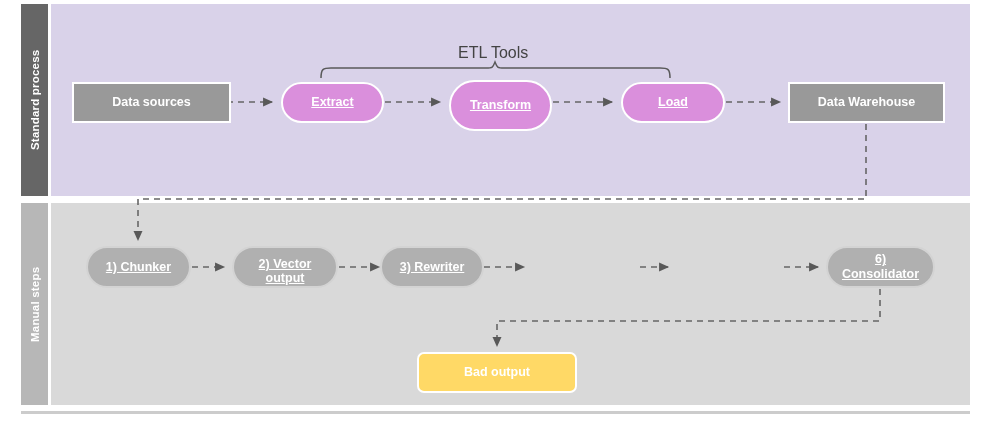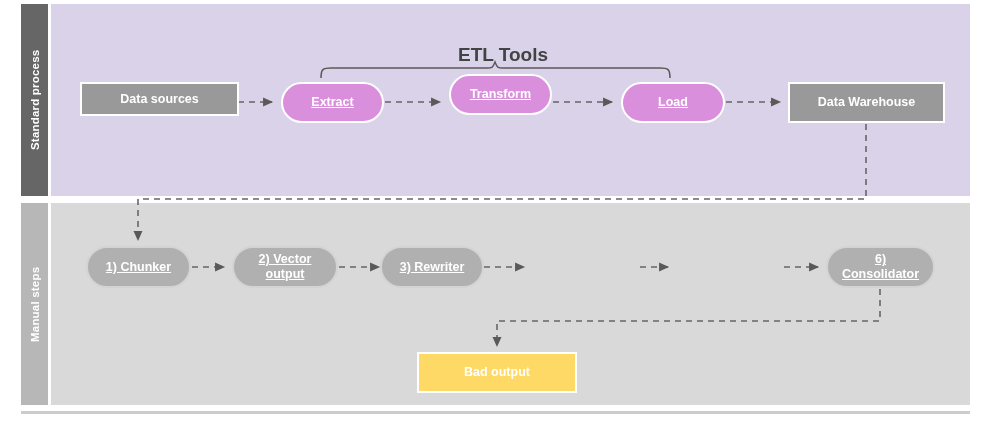--- a/index.html
+++ b/index.html
@@ -64,21 +64,21 @@
     font-size: 12.5px;
     line-height: 1.18;
     border: 2px solid #FFFFFF;
     padding: 0 6px;
   }
   .node.rect   { border-radius: 0; }
   .node.pill   { border-radius: 999px; text-decoration: underline; }
   .node.gray   { background: #999999; }
   .node.pink   { background: #DA8FDC; }
   .node.graypill { background: #B0B0B0; border-color: #D3D3D3; }
-  .node.yellow { background: #FFD966; }
+  .node.yellow { background: #FFD966; border-radius: 7px; }
 
   
   #wires {
     position: absolute;
     left: 0; top: 0;
     width: 1003px;
     height: 430px;
     pointer-events: none;
   }
   .dash {
@@ -88,22 +88,22 @@
     stroke-dasharray: 6 5;
   }
   .brace {
     fill: none;
     stroke: #595959;
     stroke-width: 1.5;
   }
   .brace-label {
     position: absolute;
     color: #434343;
-    font-size: 19px;
-    font-weight: bold;
+    font-size: 16px;
+    font-weight: normal;
     white-space: nowrap;
     text-align: right;
   }
 </style>
 </head>
 <body>
 
 <div id="canvas">
 
   <div id="lane-top-body" class="lane-body"></div>
@@ -140,33 +140,33 @@
     <path class="dash" d="M 339 267 L 379 267" marker-end="url(#arrow)"></path>
     <path class="dash" d="M 484 267 L 524 267" marker-end="url(#arrow)"></path>
     <path class="dash" d="M 640 267 L 668 267" marker-end="url(#arrow)"></path>
     <path class="dash" d="M 784 267 L 818 267" marker-end="url(#arrow)"></path>
 
     <path class="dash" d="M 880 289 L 880 321 L 497 321 L 497 346" marker-end="url(#arrow)"></path>
   </svg>
 
   <div class="brace-label" style="left:458px; top:44px;">ETL Tools</div>
 
-  <div class="node rect gray" style="left:80px; top:82px; width:159px; height:34px;">Data sources</div>
+  <div class="node rect gray" style="left:72px; top:82px; width:159px; height:41px;">Data sources</div>
 
   <div class="node pill pink" style="left:281px; top:82px; width:103px; height:41px;">Extract</div>
 
-  <div class="node pill pink" style="left:449px; top:74px; width:103px; height:41px;">Transform</div>
+  <div class="node pill pink" style="left:449px; top:80px; width:103px; height:51px;">Transform</div>
 
   <div class="node rect gray" style="left:788px; top:82px; width:157px; height:41px;">Data Warehouse</div>
 
   <div class="node pill pink" style="left:621px; top:82px; width:104px; height:41px;">Load</div>
 
   <div class="node pill graypill" style="left:86px; top:246px; width:105px; height:42px;">1) Chunker</div>
 
-  <div class="node pill graypill" style="left:232px; top:246px; width:106px; height:42px;">
+  <div class="node pill graypill" style="left:232px; top:246px; width:106px; height:42px;align-items:flex-end;">
     <span>
       <span>2) Vector</span><br>
       <span>output</span>
     </span>
   </div>
 
   <div class="node pill graypill" style="left:380px; top:246px; width:104px; height:42px;text-align:right;">3) Rewriter</div>
 
 
 

